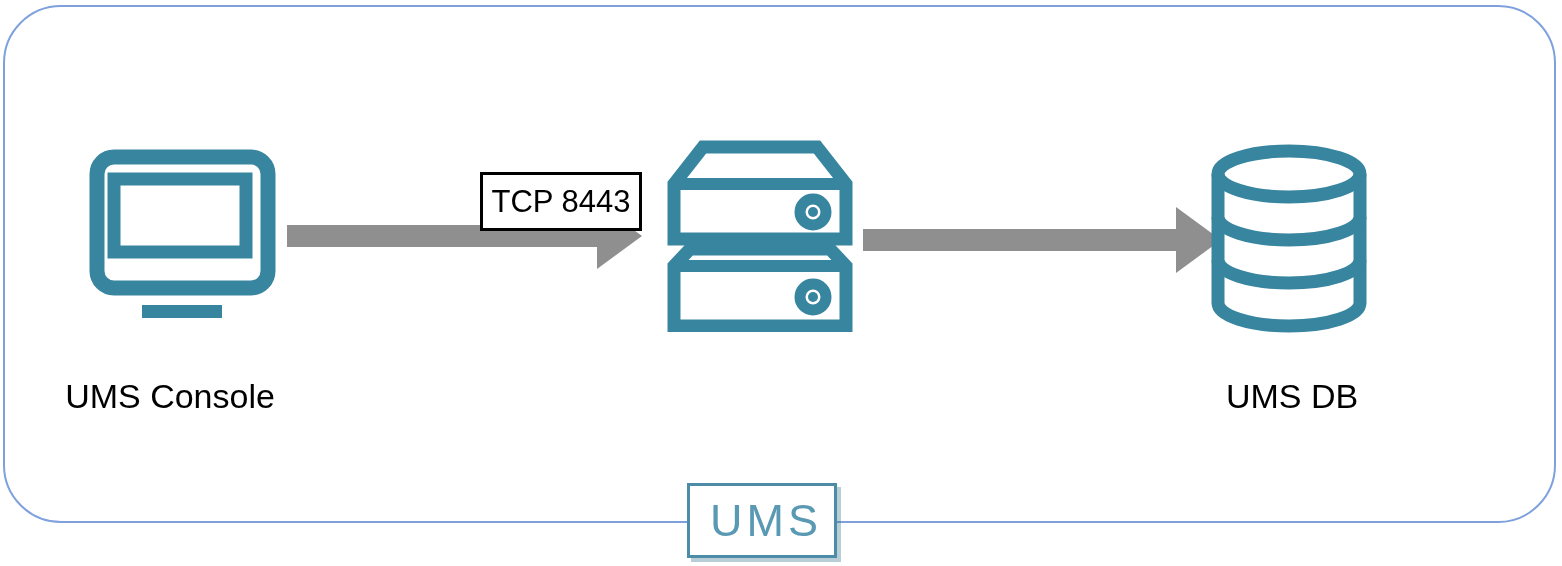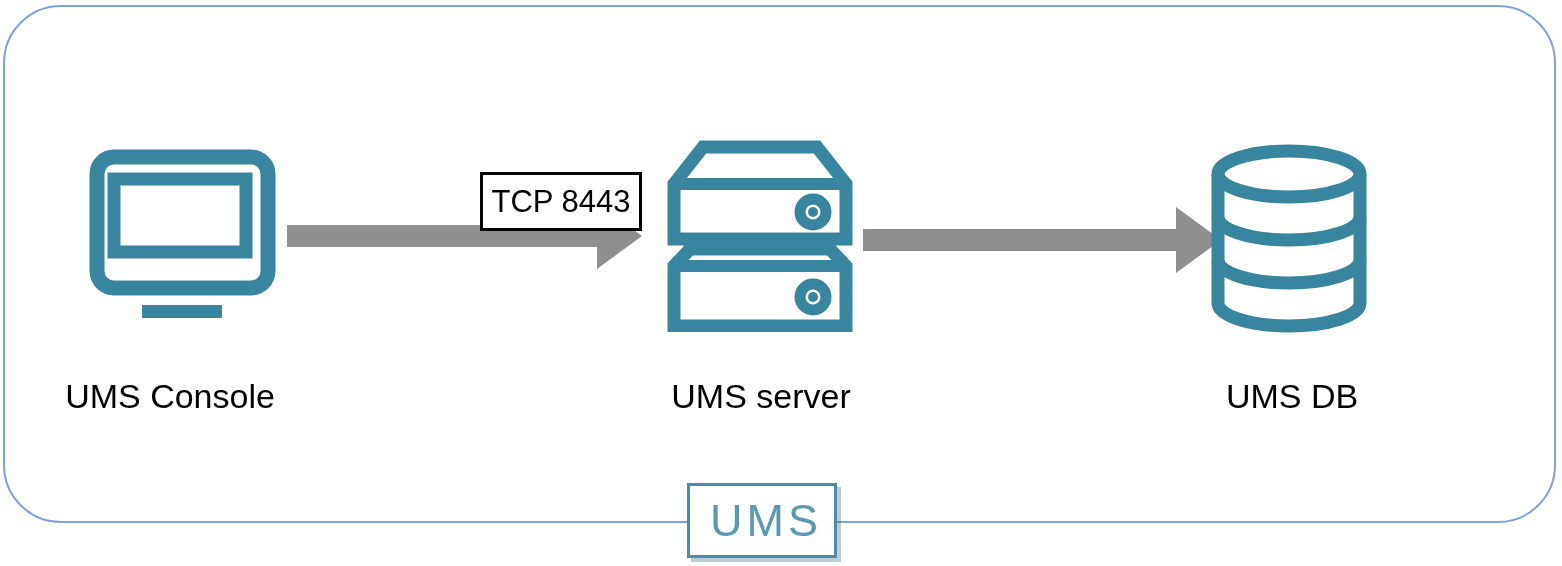--- a/index.html
+++ b/index.html
@@ -82,21 +82,20 @@
   <svg class="node-icon" style="left:665px; top:140px;" width="190" height="192" viewBox="0 0 190 192">
     <path d="M9 44 L38 7 H152 L181 44 V99 H9 Z" fill="none" stroke="#38859F" stroke-width="13" stroke-linejoin="miter"></path>
     <line x1="9" y1="44" x2="181" y2="44" stroke="#38859F" stroke-width="12"></line>
     <circle cx="148" cy="72" r="13" fill="none" stroke="#38859F" stroke-width="11"></circle>
     <circle cx="148" cy="72" r="5" fill="#38859F"></circle>
     <path d="M9 126 L25 109 H165 L181 126 V186 H9 Z" fill="none" stroke="#38859F" stroke-width="13" stroke-linejoin="miter"></path>
     <line x1="9" y1="126" x2="181" y2="126" stroke="#38859F" stroke-width="12"></line>
     <circle cx="148" cy="157" r="13" fill="none" stroke="#38859F" stroke-width="11"></circle>
     <circle cx="148" cy="157" r="5" fill="#38859F"></circle>
   </svg>
-  <div class="node-label" style="left:761px;">UMS server</div>
 
   <svg class="arrow" style="left:863px; top:206px;" width="359" height="68" viewBox="0 0 359 68">
     <polygon points="0,23 313,23 313,1 358,34 313,67 313,45 0,45" fill="#8F8F8F"></polygon>
   </svg>
 
   <svg class="node-icon" style="left:1206px; top:143px;" width="166" height="194" viewBox="0 0 166 194">
     <ellipse cx="83" cy="31" rx="71" ry="23" fill="none" stroke="#38859F" stroke-width="13"></ellipse>
     <path d="M12 31 V160 A71 23 0 0 0 154 160 V31" fill="none" stroke="#38859F" stroke-width="13"></path>
     <path d="M12 74 A71 23 0 0 0 154 74" fill="none" stroke="#38859F" stroke-width="13"></path>
     <path d="M12 117 A71 23 0 0 0 154 117" fill="none" stroke="#38859F" stroke-width="13"></path>

